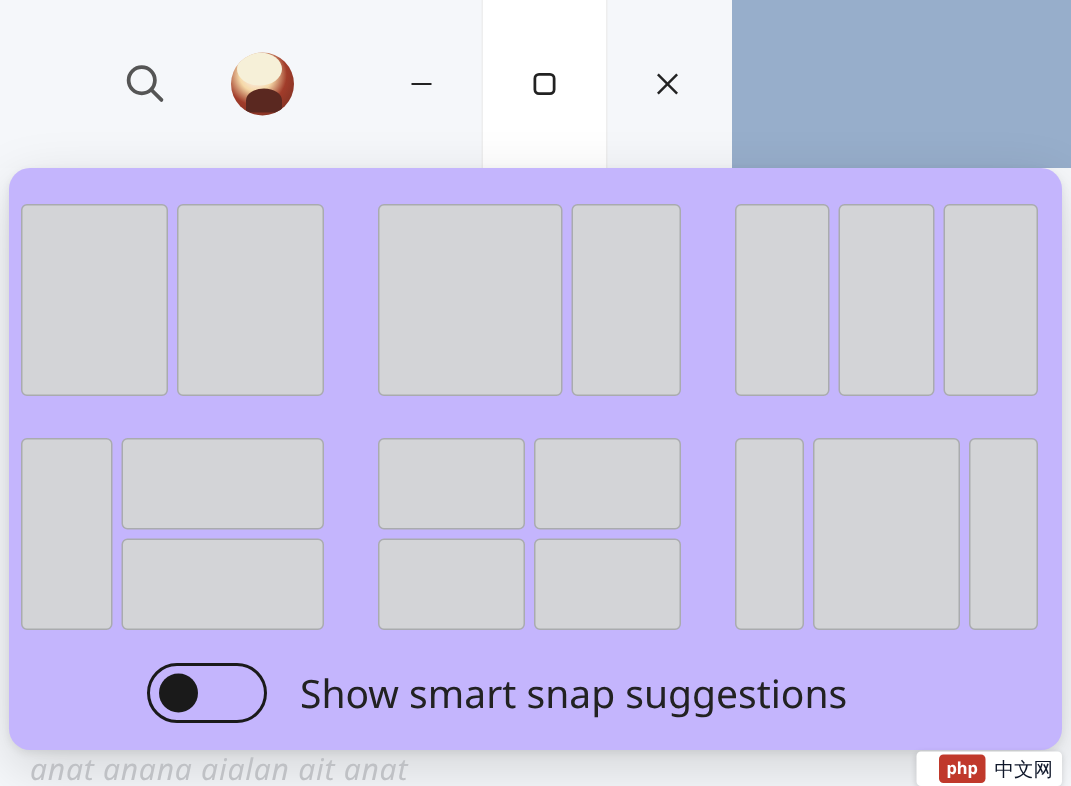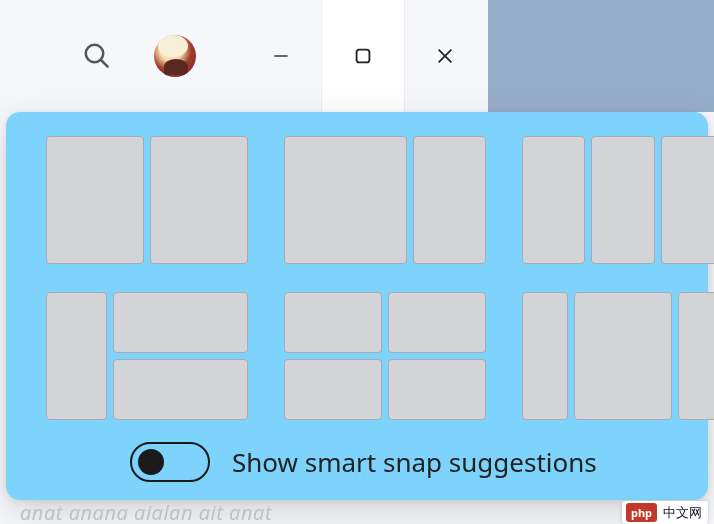--- a/index.html
+++ b/index.html
@@ -86,24 +86,24 @@
     }
     .win-btn.max {
       background: #ffffff;
       box-shadow: 0 0 0 1px #eee;
     }
     .snap-panel {
       position: absolute;
       top: 112px;
       left: 6px;
       right: 6px;
-      background: #7dd3fc;
+      background: #c4b5fd;
       border-radius: 14px;
       box-shadow: 0 12px 38px rgba(0,0,0,0.15), 0 2px 6px rgba(0,0,0,0.08);
-      padding: 24px 24px 18px 40px;
+      padding: 24px 24px 18px 8px;
     }
     .layouts-grid {
       display: grid;
       grid-template-columns: repeat(3, 1fr);
       gap: 28px 36px;
     }
     .layout {
       width: 202px;
       height: 128px;
       display: grid;
@@ -154,21 +154,21 @@
     }
     .watermark {
       position: absolute;
       right: 6px;
       bottom: 0px;
       display: flex;
       align-items: center;
       gap: 6px;
       background: #fff;
       border-radius: 3px;
-      padding: 2px 6px 2px 4px;
+      padding: 2px 6px 2px 15px;
       box-shadow: 0 1px 4px rgba(0,0,0,0.15);
     }
     .watermark .wm-badge {
       background: #c0392b;
       color: #fff;
       font-size: 11px;
       font-weight: 700;
       padding: 2px 5px;
       border-radius: 3px;
     }

